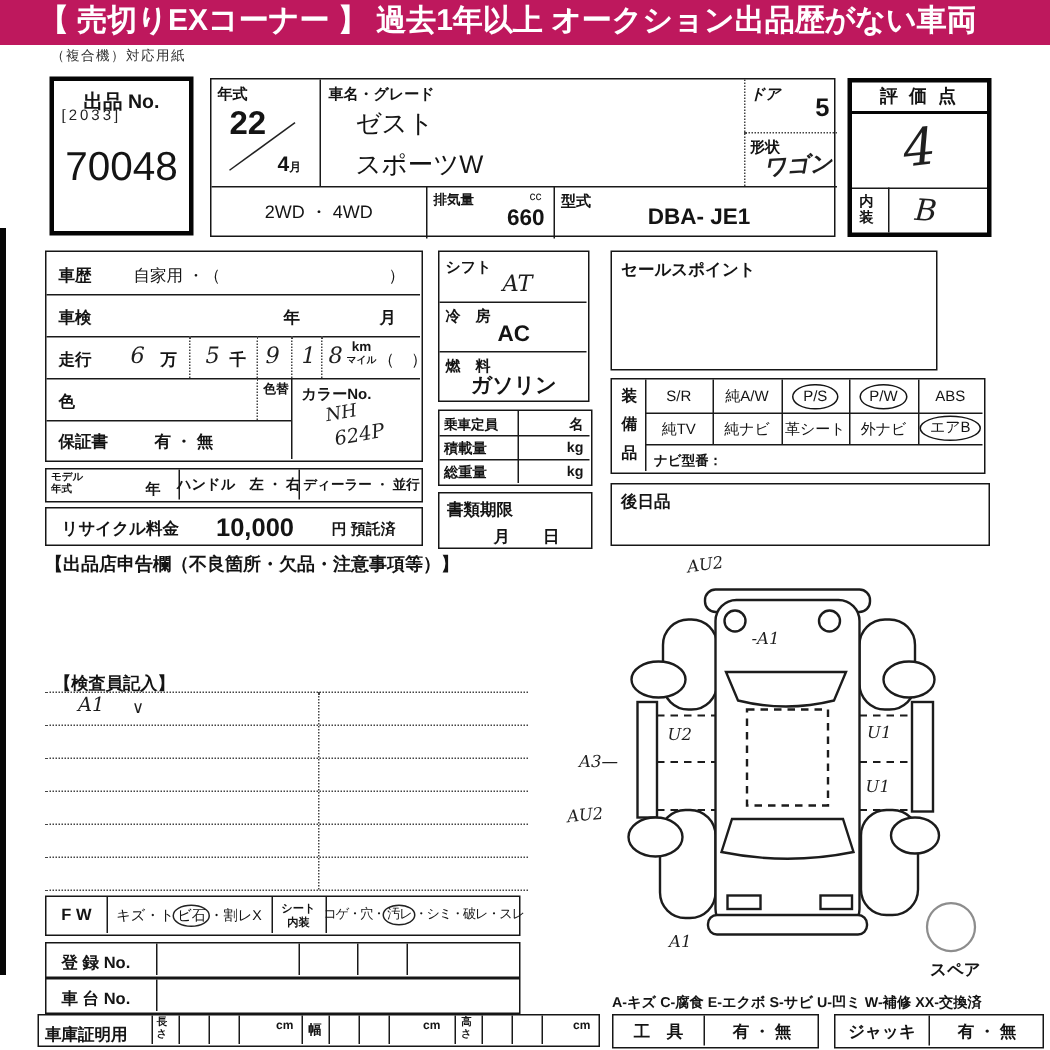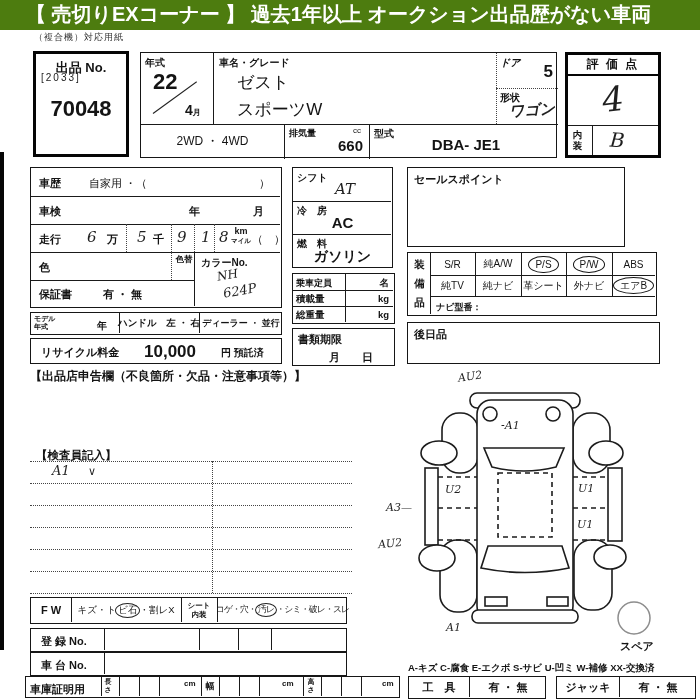--- a/index.html
+++ b/index.html
@@ -18,30 +18,30 @@
   .cc{display:flex;align-items:center;justify-content:center;text-align:center;}
   .circ{display:inline-block;border:1.7px solid #151515;border-radius:50%;padding:0 6px;line-height:15px;}
   .inline-circ{display:inline-block;border:1.6px solid #222;border-radius:50%;padding:0 2px;margin:0 -1px;}
   .stack{word-break:break-all;line-break:anywhere;text-align:center;}
 </style>
 </head>
 <body>
 
 <div id="sheet">
 
-  <div class="abs" style="left:0;top:0;width:700px;height:30px;background:#4d7c0f;color:#fff;
+  <div class="abs" style="left:0;top:0;width:700px;height:30px;background:#be185d;color:#fff;
               font-size:20px;font-weight:bold;line-height:29px;padding-left:26px;box-sizing:border-box;white-space:nowrap;">【 売切りEXコーナー 】 過去1年以上 オークション出品歴がない車両</div>
   <div class="abs txt" style="left:34px;top:31px;font-size:9px;color:#333;letter-spacing:1px;">（複合機）対応用紙</div>
 
   <div class="abs" style="left:0;top:152px;width:4px;height:498px;background:#060606;"></div>
 
   <div class="box thick" style="left:33px;top:51px;width:96px;height:106px;">
     <div class="abs lbl" style="left:0;top:5px;width:100%;text-align:center;font-size:13px;">出品 No.</div>
     <div class="abs txt" style="left:5px;top:18px;font-size:10px;letter-spacing:2px;color:#222;">[2033]</div>
-    <div class="abs txt" style="left:0;top:42px;width:100%;text-align:center;font-size:22px;font-weight:bold;">70048</div>
+    <div class="abs txt" style="left:0;top:42px;width:100%;text-align:center;font-size:27px;font-weight:normal;">70048</div>
   </div>
 
   <div class="box" style="left:140px;top:52px;width:417px;height:106px;">
     <div class="vline" style="left:72px;top:0;height:71px;"></div>
     <div class="hline" style="left:0;top:71px;width:417px;"></div>
     <div class="vline" style="left:143px;top:71px;height:35px;"></div>
     <div class="vline" style="left:228px;top:71px;height:35px;"></div>
     <div class="dotv" style="left:355px;top:0;height:71px;"></div>
     <div class="doth" style="left:355px;top:35px;width:62px;"></div>
 

